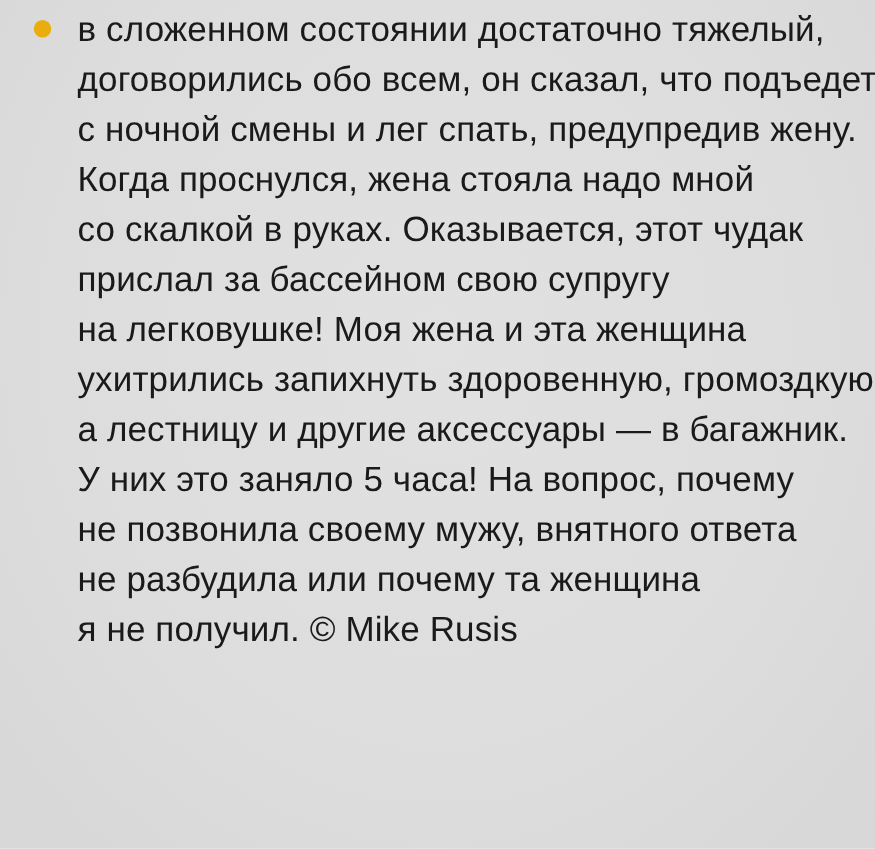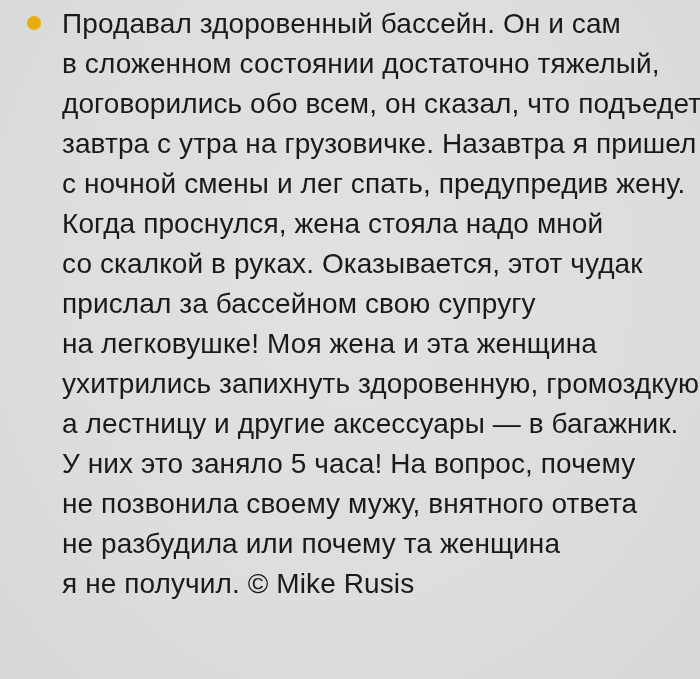--- a/index.html
+++ b/index.html
@@ -37,24 +37,22 @@
     white-space: nowrap;
     letter-spacing: 0.1px;
   }
 </style>
 </head>
 <body>
 
 <div class="post">
   <span class="bullet"></span>
   <div>
-    <div class="line">Продавал здоровенный бассейн. Он и сам</div>
     <div class="line">в сложенном состоянии достаточно тяжелый,</div>
     <div class="line">договорились обо всем, он сказал, что подъедет</div>
-    <div class="line">завтра с утра на грузовичке. Назавтра я пришел</div>
     <div class="line">с ночной смены и лег спать, предупредив жену.</div>
     <div class="line">Когда проснулся, жена стояла надо мной</div>
     <div class="line">со скалкой в руках. Оказывается, этот чудак</div>
     <div class="line">прислал за бассейном свою супругу</div>
     <div class="line">на легковушке! Моя жена и эта женщина</div>
     <div class="line">ухитрились запихнуть здоровенную, громоздкую</div>
     <div class="line">а лестницу и другие аксессуары — в багажник.</div>
     <div class="line">У них это заняло 5 часа! На вопрос, почему</div>
     <div class="line">не позвонила своему мужу, внятного ответа</div>
     <div class="line">не разбудила или почему та женщина</div>

